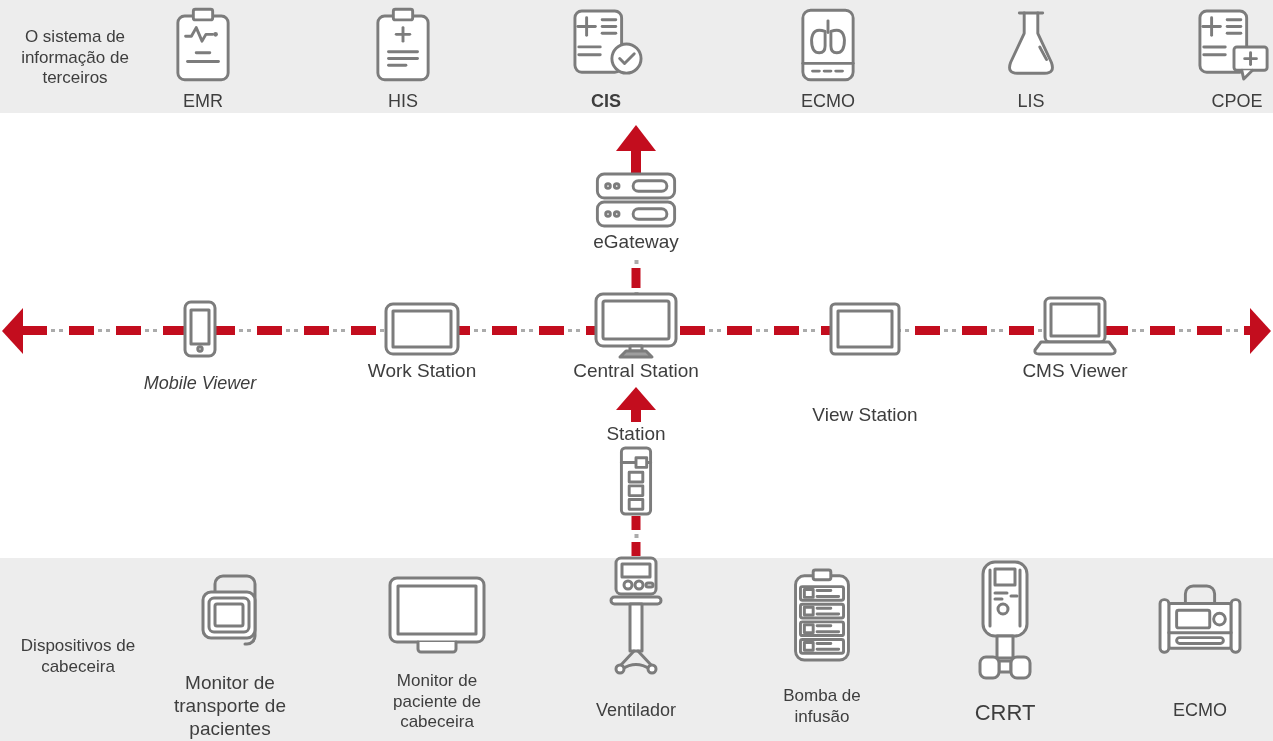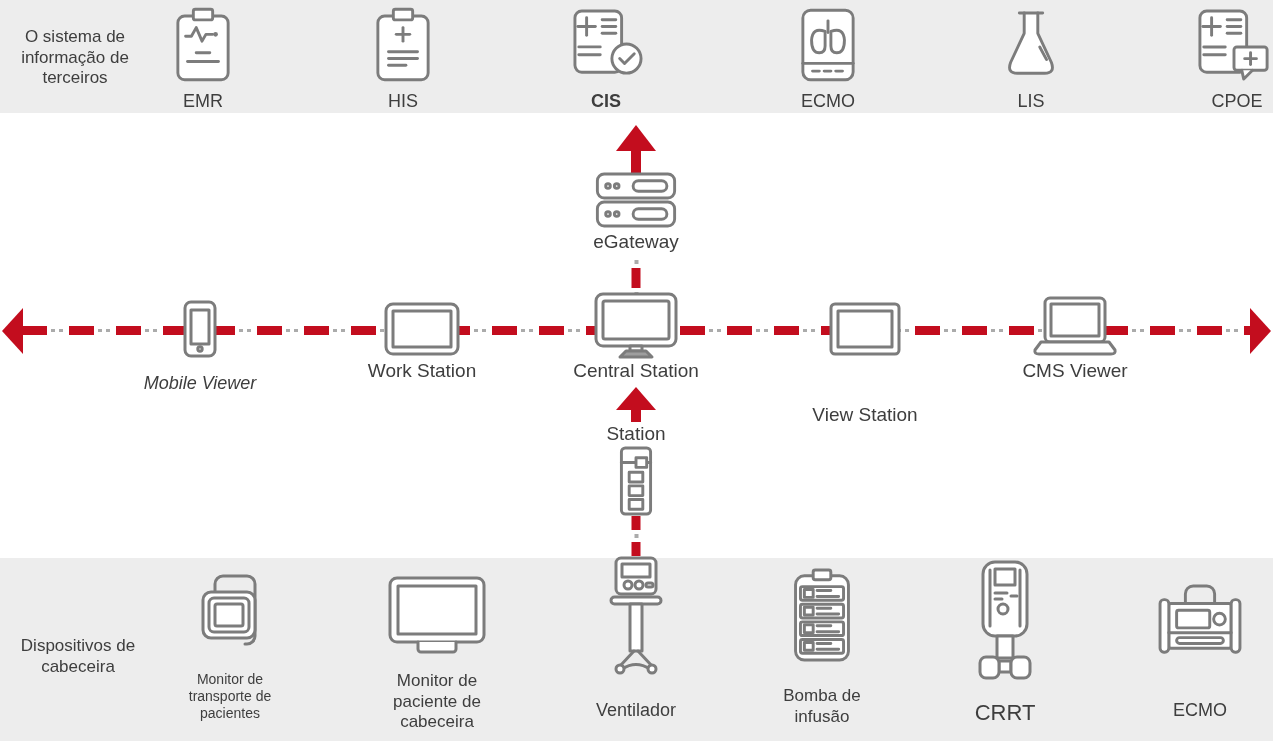--- a/index.html
+++ b/index.html
@@ -221,21 +221,21 @@
   <div class="lbl" style="left:8px;top:636px;width:140px;font-size:17px;">Dispositivos de cabeceira</div>
 
   <div class="icon" style="left:230px;top:570px;">
     <svg width="62" height="92" viewBox="0 0 62 92" fill="none" stroke="#7C7C7C" stroke-width="3" stroke-linecap="round" stroke-linejoin="round">
       <path d="M16 22 v-8 a8 8 0 0 1 8 -8 h24 a8 8 0 0 1 8 8 v52 a8 8 0 0 1 -8 8 h-2"></path>
       <rect x="4" y="22" width="52" height="46" rx="8" fill="#fff"></rect>
       <rect x="10" y="28" width="40" height="34" rx="5" fill="#fff"></rect>
       <rect x="16" y="34" width="28" height="22" rx="2" fill="#fff"></rect>
     </svg>
   </div>
-  <div class="lbl c" style="left:230px;top:671px;width:125px;font-size:14px;">Monitor de transporte de pacientes</div>
+  <div class="lbl c" style="left:230px;top:671px;width:125px;font-size:19px;">Monitor de transporte de pacientes</div>
 
   <div class="icon" style="left:437px;top:576px;">
     <svg width="98" height="80" viewBox="0 0 98 80" fill="none" stroke="#7C7C7C" stroke-width="3" stroke-linecap="round" stroke-linejoin="round">
       <rect x="2" y="2" width="94" height="64" rx="7" fill="#fff"></rect>
       <rect x="10" y="10" width="78" height="48" fill="#fff"></rect>
       <path d="M30 66 v7 a3 3 0 0 0 3 3 h32 a3 3 0 0 0 3 -3 v-7" fill="#fff"></path>
     </svg>
   </div>
   <div class="lbl c" style="left:437px;top:671px;width:125px;font-size:17px;text-align:center;">Monitor de paciente de cabeceira</div>
 

